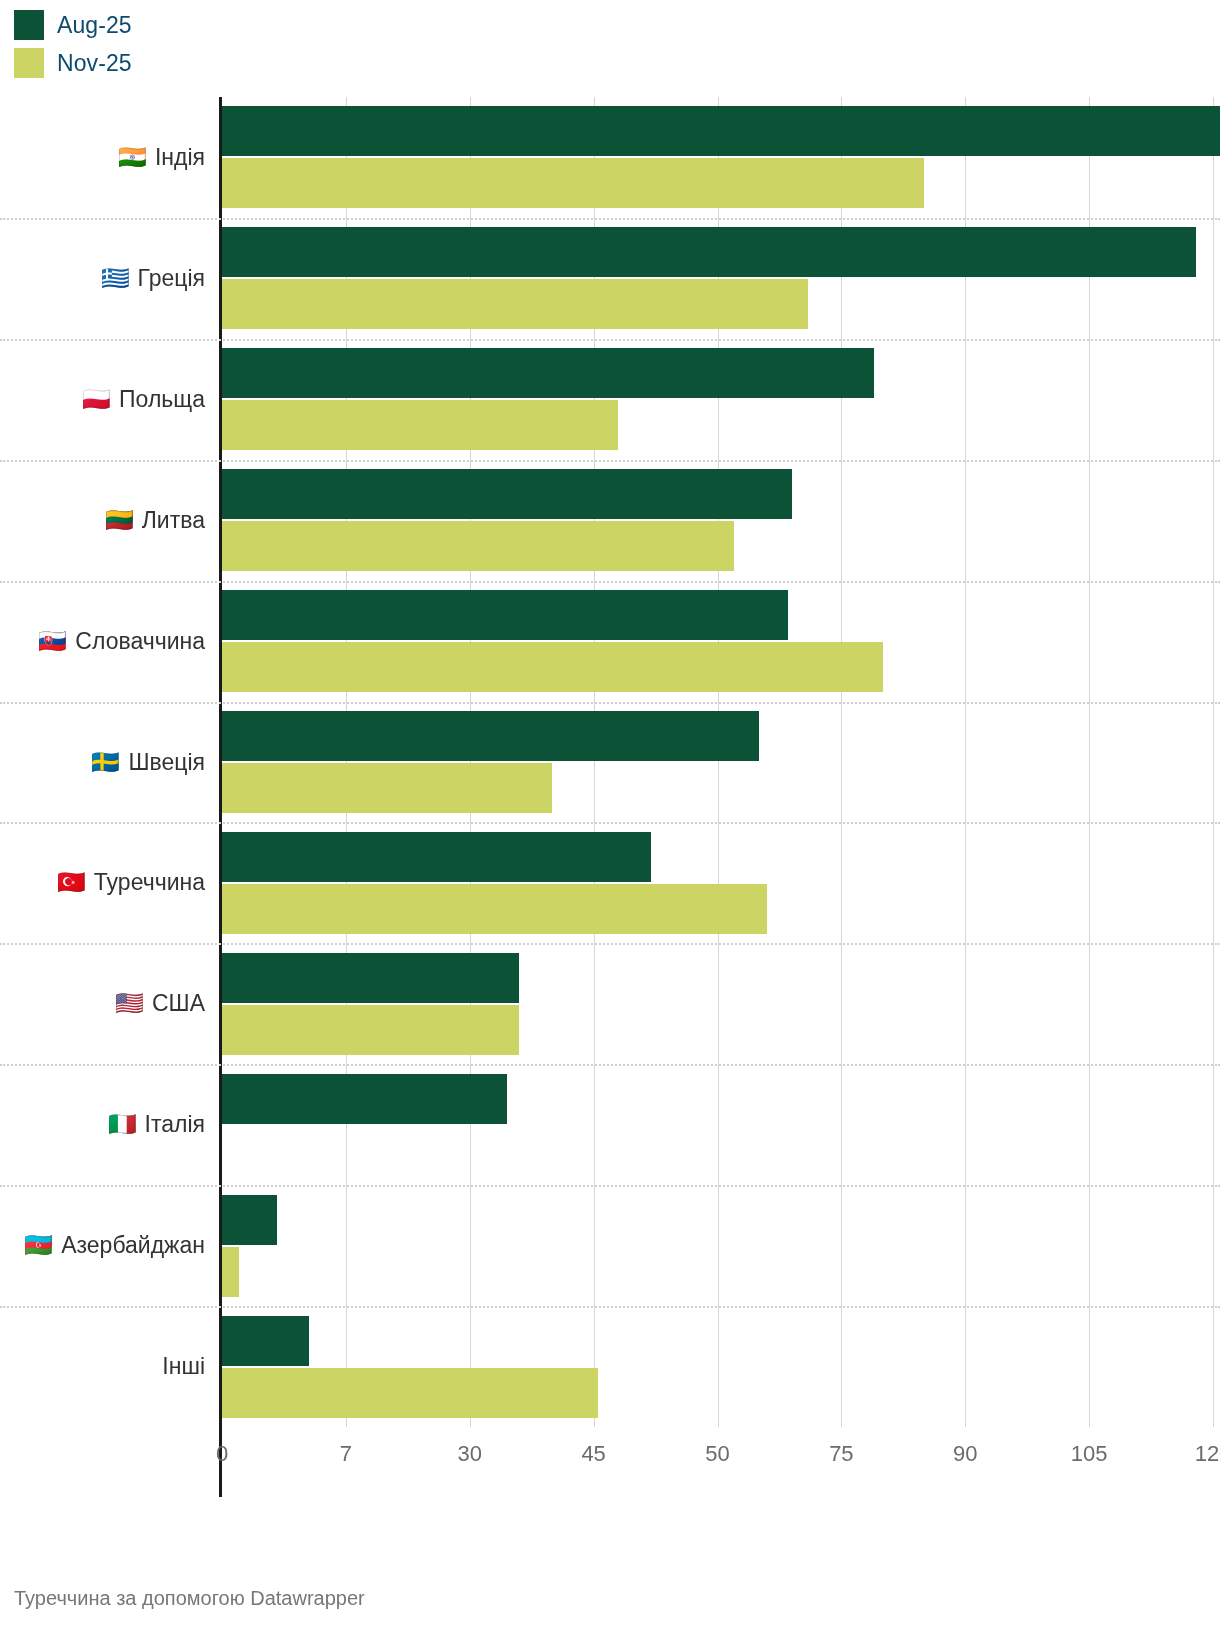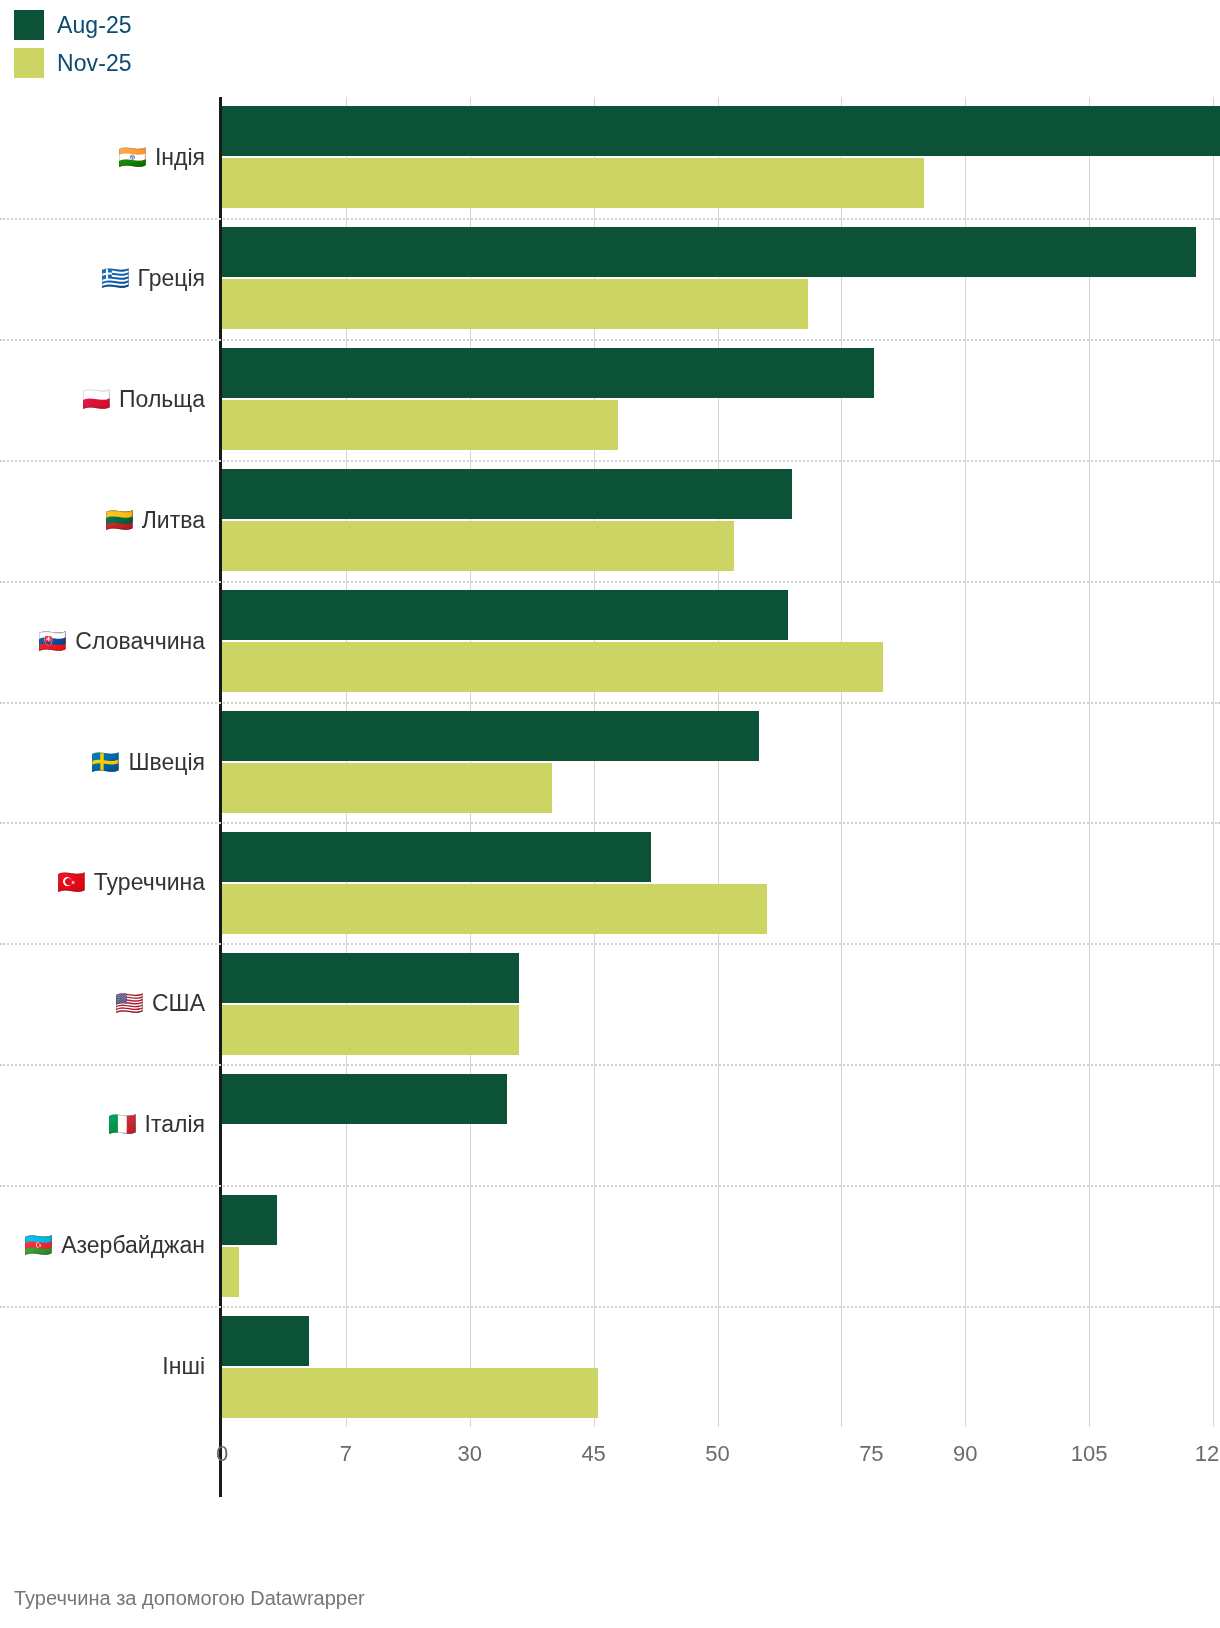--- a/index.html
+++ b/index.html
@@ -135,21 +135,21 @@
       <div class="gridline" style="left: 495.5px; top: 0px; height: 1330px;"></div>
       <div class="gridline" style="left: 619.375px; top: 0px; height: 1330px;"></div>
       <div class="gridline" style="left: 743.25px; top: 0px; height: 1330px;"></div>
       <div class="gridline" style="left: 867.125px; top: 0px; height: 1330px;"></div>
       <div class="gridline" style="left: 991px; top: 0px; height: 1330px;"></div>
       <div class="axis-tick-label" style="left: 0px; top: 1344px;">0</div>
       <div class="axis-tick-label" style="left: 123.875px; top: 1344px;">7</div>
       <div class="axis-tick-label" style="left: 247.75px; top: 1344px;">30</div>
       <div class="axis-tick-label" style="left: 371.625px; top: 1344px;">45</div>
       <div class="axis-tick-label" style="left: 495.5px; top: 1344px;">50</div>
-      <div class="axis-tick-label" style="left: 619.375px; top: 1344px; margin-left: 30px;">75</div>
+      <div class="axis-tick-label" style="left: 619.375px; top: 1344px;">75</div>
       <div class="axis-tick-label" style="left: 743.25px; top: 1344px;">90</div>
       <div class="axis-tick-label" style="left: 867.125px; top: 1344px;">105</div>
       <div class="axis-tick-label" style="left: 991px; top: 1344px;">120</div>
       <div class="bar bar-aug" title="Індія Aug-25: 121" style="background: rgb(11, 82, 54); width: 999.258px; height: 50px; top: 9.45455px;"></div>
       <div class="bar bar-jul" title="Індія Jul-25: 85" style="background: rgb(204, 212, 99); width: 701.958px; height: 50px; top: 61.4545px;"></div>
       <div class="bar bar-aug" title="Греція Aug-25: 118" style="background: rgb(11, 82, 54); width: 974.483px; height: 50px; top: 130.364px;"></div>
       <div class="bar bar-jul" title="Греція Jul-25: 71" style="background: rgb(204, 212, 99); width: 586.342px; height: 50px; top: 182.364px;"></div>
       <div class="bar bar-aug" title="Польща Aug-25: 79" style="background: rgb(11, 82, 54); width: 652.408px; height: 50px; top: 251.273px;"></div>
       <div class="bar bar-jul" title="Польща Jul-25: 48" style="background: rgb(204, 212, 99); width: 396.4px; height: 50px; top: 303.273px;"></div>
       <div class="bar bar-aug" title="Литва Aug-25: 69" style="background: rgb(11, 82, 54); width: 569.825px; height: 50px; top: 372.182px;"></div>

